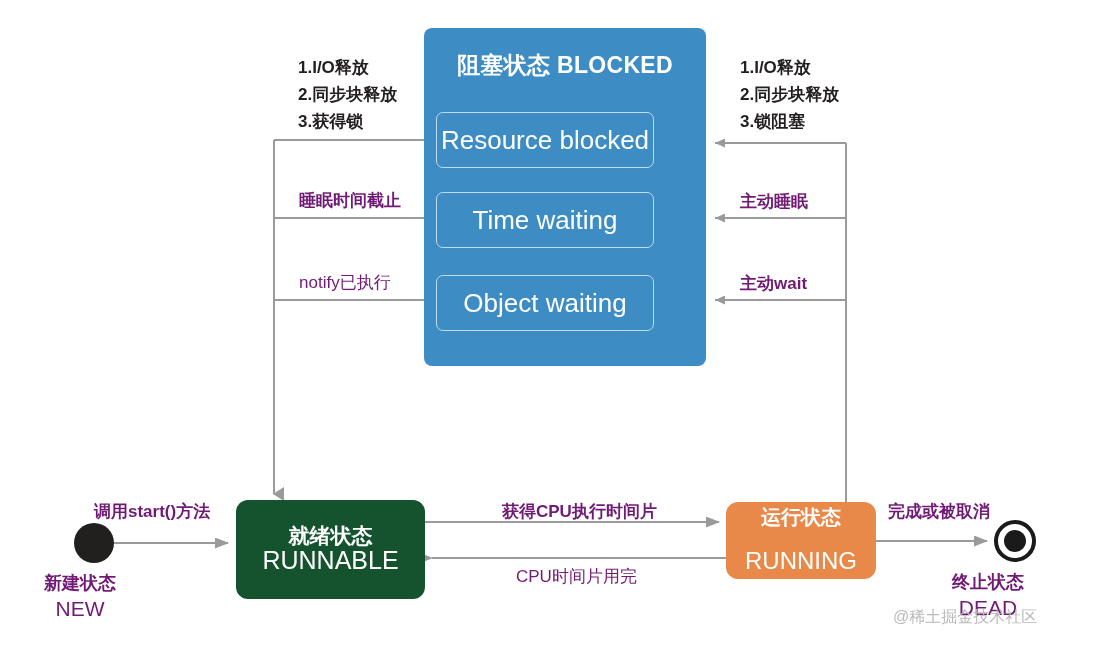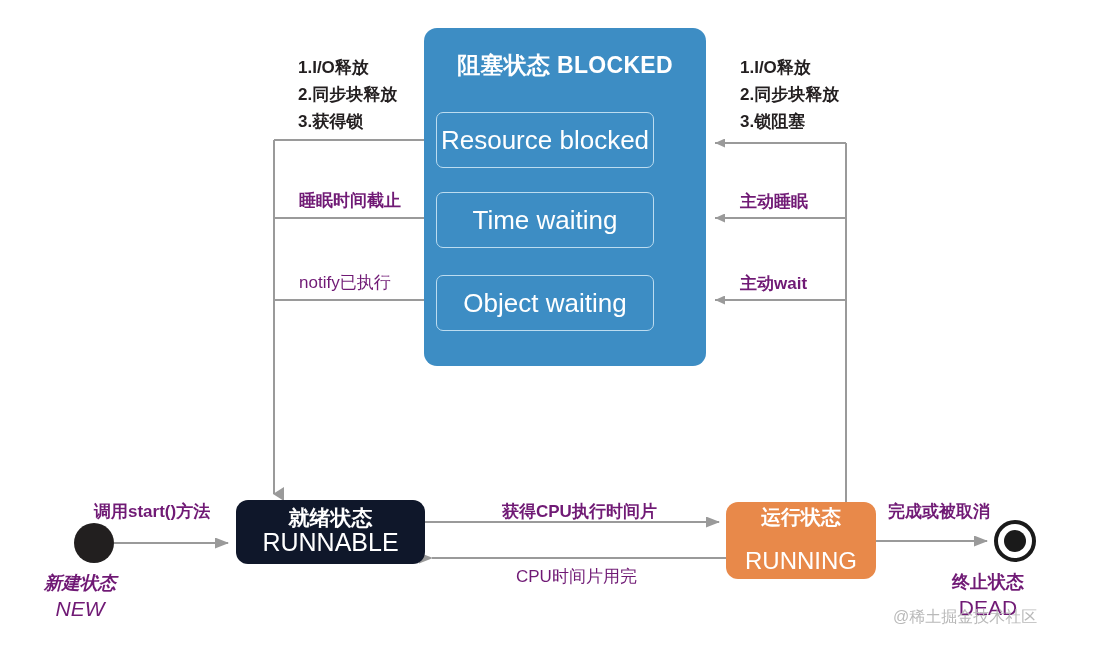--- a/index.html
+++ b/index.html
@@ -26,21 +26,21 @@
   }
 
   
   .blocked-panel {
     position: absolute;
     left: 424px;
     top: 28px;
     width: 282px;
     height: 338px;
     background: #3d8dc4;
-    border-radius: 13px;
+    border-radius: 8px;
     box-sizing: border-box;
   }
   .blocked-title {
     position: absolute;
     left: 0;
     top: 22px;
     width: 282px;
     text-align: center;
     color: #ffffff;
     font-size: 23px;
@@ -75,22 +75,22 @@
     flex-direction: column;
     align-items: center;
     justify-content: center;
     color: #ffffff;
     box-sizing: border-box;
   }
   #runnable-box {
     left: 236px;
     top: 500px;
     width: 189px;
-    height: 64px;
-    background: #0f172a;
+    height: 99px;
+    background: #14532d;
   }
   #running-box {
     left: 726px;
     top: 502px;
     width: 150px;
     height: 77px;
     background: #e8894a;
     gap: 20px;
   }
   .state-cn {
@@ -177,21 +177,21 @@
   #lbl-left-list   { left: 298px; top: 55px; }
   #lbl-right-list  { left: 740px; top: 55px; }
   #lbl-sleep-end   { left: 299px; top: 189px; }
   #lbl-notify      { left: 299px; top: 271px; }
   #lbl-active-sleep{ left: 740px; top: 190px; }
   #lbl-active-wait { left: 740px; top: 272px; }
   #lbl-start       { left: 94px;  top: 500px; }
   #lbl-getcpu      { left: 502px; top: 500px; }
   #lbl-cpu-used    { left: 516px; top: 565px; }
   #lbl-done        { left: 888px; top: 500px; }
-  #lbl-new         { left: 44px;  top: 571px; font-style: italic; }
+  #lbl-new         { left: 44px;  top: 571px; }
   #lbl-dead        { left: 952px; top: 570px; }
 
   .watermark {
     position: absolute;
     left: 893px;
     top: 607px;
     font-size: 16px;
     color: #b9b9b9;
     white-space: nowrap;
   }

